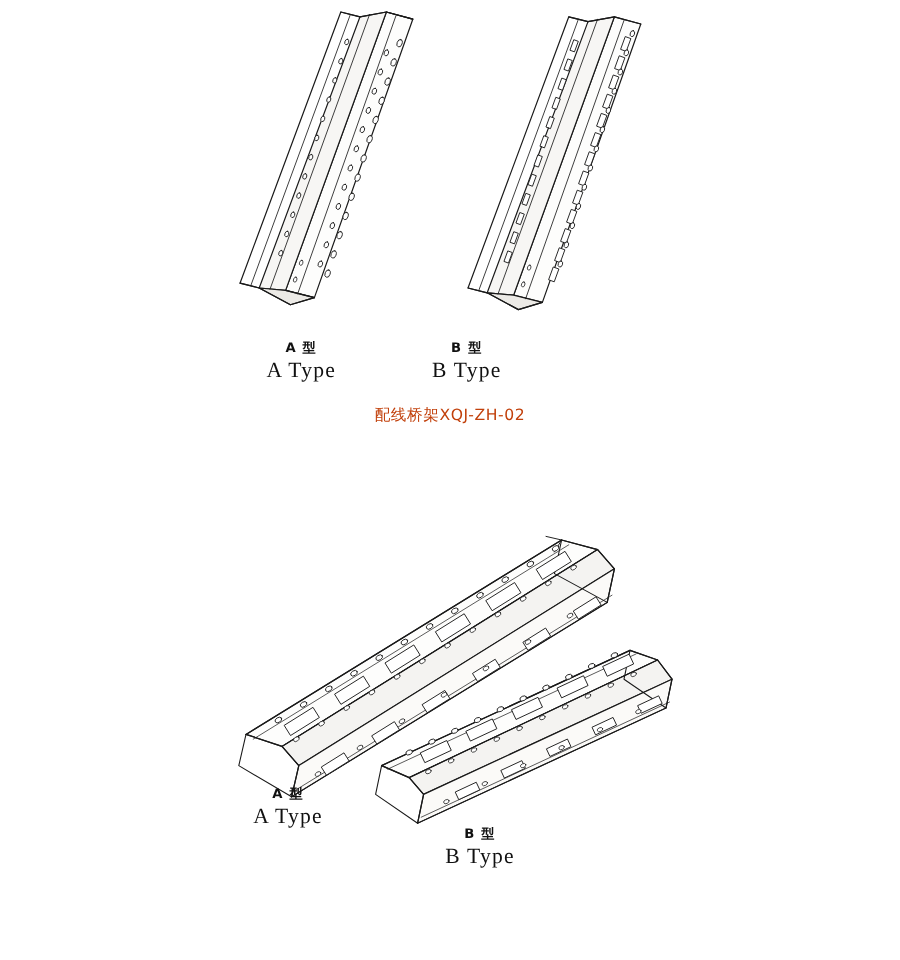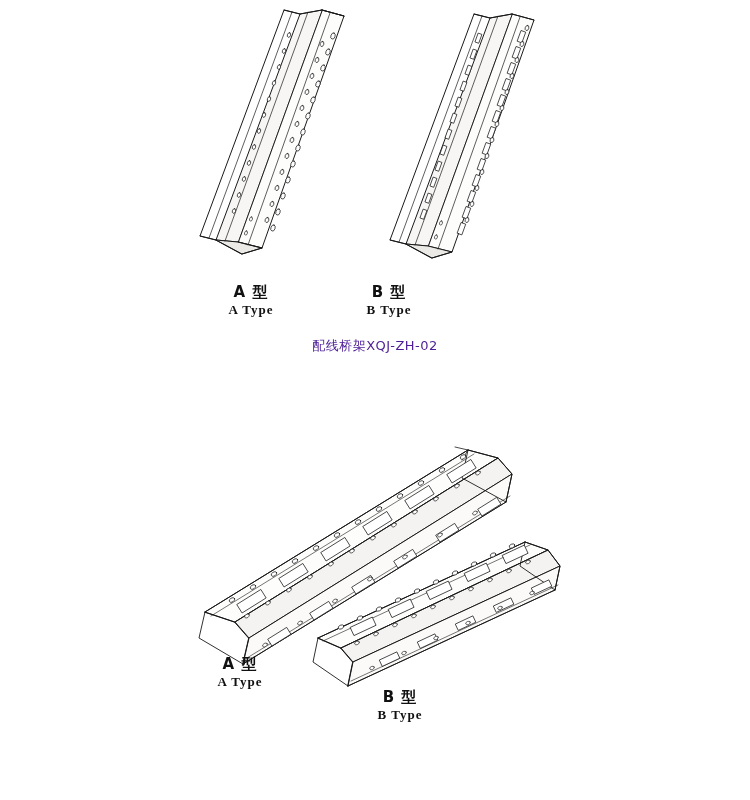--- a/index.html
+++ b/index.html
@@ -30,40 +30,40 @@
   }
 
   .label {
     position: absolute;
     text-align: center;
     line-height: 1.25;
     white-space: nowrap;
   }
   .label .cn {
     font-family: "DejaVu Sans", sans-serif;
-    font-size: 15px;
+    font-size: 11px;
     font-weight: bold;
     letter-spacing: 1px;
     display: block;
   }
   .label .en {
     font-family: "Liberation Serif", serif;
-    font-size: 13px;
-    font-weight: bold;
+    font-size: 18px;
+    font-weight: normal;
     letter-spacing: 1px;
     display: block;
   }
 
   .caption {
     position: absolute;
     width: 750px;
     text-align: center;
     font-family: "DejaVu Sans", sans-serif;
     font-size: 13px;
-    color: #4c1d95;
+    color: #c2410c;
     letter-spacing: 0.5px;
   }
 
   
   #fig1-label-a { left: 196px; top: 283px; width: 110px; }
   #fig1-label-b { left: 334px; top: 283px; width: 110px; }
   #fig1-caption { top: 337px; }
 
   
   #fig2-label-a { left: 180px; top: 255px; width: 120px; }

